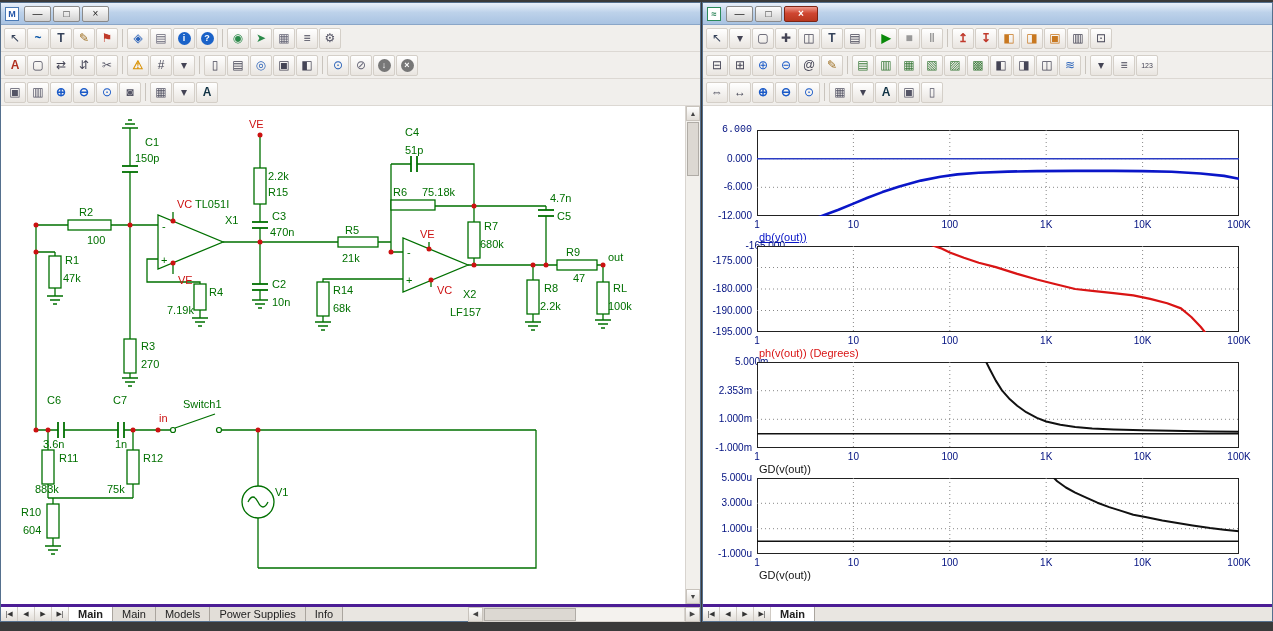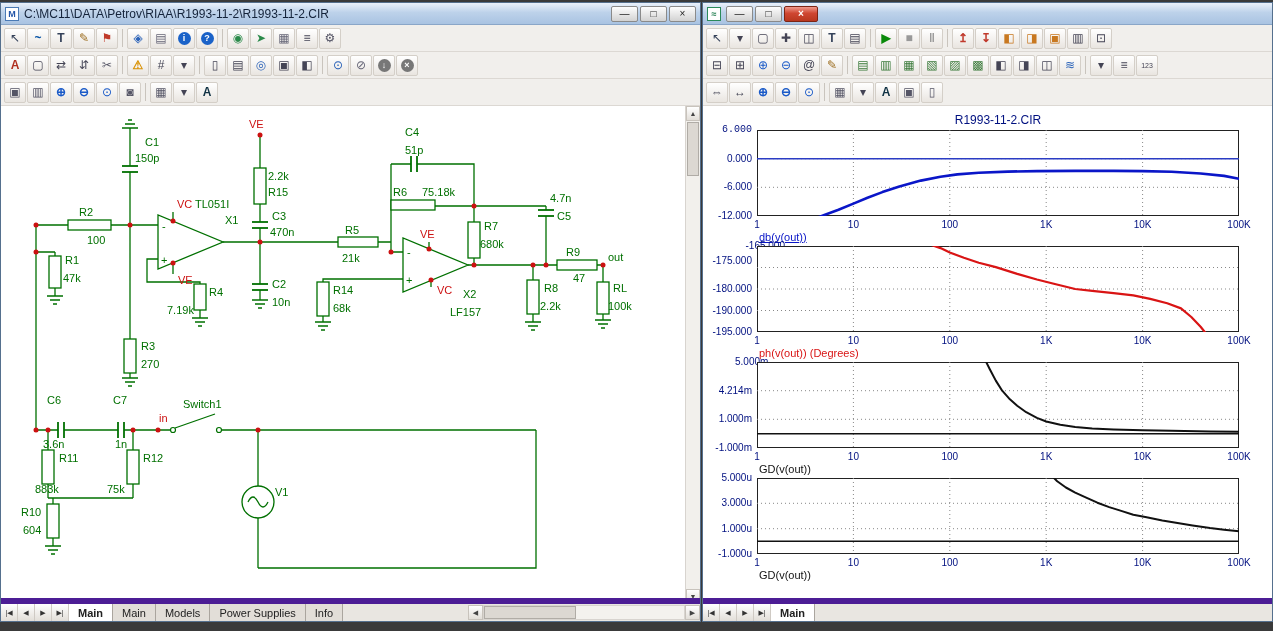--- a/index.html
+++ b/index.html
@@ -28,21 +28,21 @@
   .cap line{stroke:#007000;stroke-width:1.8}
   polygon.opamp{fill:#fff;stroke:#007000;stroke-width:1.3}
   .src{fill:#fff;stroke:#007000;stroke-width:1.3}
   .gnd{stroke:#007000;stroke-width:1.3;fill:none}
   .dot{fill:#cc1111}
   .swc{fill:#fff;stroke:#007000;stroke-width:1.2}
   .vscroll{position:absolute;right:0;top:0;bottom:0;width:15px;background:#f2f0ec;border-left:1px solid #d8d4cf}
   .sarr{position:absolute;left:0;right:0;height:15px;display:flex;align-items:center;justify-content:center;font-size:7px;color:#444;background:linear-gradient(#fff,#e2ded8);border:1px solid #c8c3bc}
   .sarr.bot{bottom:0}
   .vthumb{position:absolute;left:1px;right:1px;top:16px;height:54px;background:#dcd8d2;border:1px solid #b0aca6}
-  .tabbar{position:absolute;bottom:0;left:0;right:0;height:23px;background:#e9e6e1;border-top:6px solid #4c1d95;display:flex;align-items:stretch;font-size:11px}
+  .tabbar{position:absolute;bottom:0;left:0;right:0;height:17px;background:#e9e6e1;border-top:3px solid #4c1d95;display:flex;align-items:stretch;font-size:11px}
   .navb{width:17px;display:inline-flex;align-items:center;justify-content:center;font-size:7px;color:#333;border-right:1px solid #cfcac4;background:linear-gradient(#fff,#e2ded8);flex:none}
   .tab{padding:0 9px;border-right:1px solid #aaa59e;color:#222;display:inline-flex;align-items:center;background:#e2ded8}
   .tab.sel{background:#fff;font-weight:bold}
   .hscroll{margin-left:auto;display:flex;align-items:center;width:232px;flex:none}
   .sbtn{width:15px;height:15px;display:inline-flex;align-items:center;justify-content:center;font-size:7px;background:linear-gradient(#fff,#e2ded8);border:1px solid #c8c3bc;color:#444;flex:none}
   .htrack{flex:1;height:15px;background:#f4f2ee;border:1px solid #d8d4cf;position:relative}
   .hthumb{position:absolute;left:0;top:0;bottom:0;width:92px;background:#dcd8d2;border:1px solid #b0aca6}
   .plotpanel{position:absolute;top:103px;left:0;right:0;bottom:17px;background:#fff;overflow:hidden}
   .plot-title{position:absolute;top:7px;left:54px;width:482px;text-align:center;font-size:12px;color:#001080}
   .chartrow{position:absolute;left:0;width:100%}
@@ -51,21 +51,20 @@
   .xtick{position:absolute;font-size:10px;color:#001080;transform:translateX(-50%)}
   .curvelabel{position:absolute;left:56px;font-size:11px}
   .xaxislabel{position:absolute;top:478px;left:54px;width:482px;text-align:center;font-size:11px;font-weight:bold;color:#001080}
 </style>
 </head>
 <body>
 
 <div class="window left">
   <div class="titlebar">
     <span class="appicon">M</span>
-    <span class="title">C:\MC11\DATA\Petrov\RIAA\R1993-11-2\R1993-11-2.CIR</span>
     <span class="winbtns">
       <span class="wbtn">—</span>
       <span class="wbtn">□</span>
       <span class="wbtn">×</span>
     </span>
   </div>
   <div class="toolbar">
       <span class="tbtn">
         <span>↖</span>
       </span>
@@ -527,21 +526,20 @@
         <span style="color: rgb(17, 51, 68); font-weight: bold;">A</span>
       </span>
       <span class="tbtn">
         <span style="color: rgb(85, 85, 102);">▣</span>
       </span>
       <span class="tbtn">
         <span style="color: rgb(85, 85, 102);">▯</span>
       </span>
     </div>
   <div class="plotpanel">
-    <div class="plot-title">R1993-11-2.CIR</div>
     <div class="chartrow" id="chart0" style="top:24px">
         <div class="ytick" style="top: -6px; font-family: Liberation Mono, monospace;">6.000</div>
         <div class="ytick" style="top: 22.6667px;">0.000</div>
         <div class="ytick" style="top: 51.3333px;">-6.000</div>
         <div class="ytick" style="top: 80px;">-12.000</div>
         <svg width="482" height="86" class="chartsvg">
           <defs>
             <clipPath id="clp0">
               <rect x="0" y="0" width="482" height="86"></rect>
             </clipPath>
@@ -582,21 +580,21 @@
         <div class="xtick" style="left: 54px; top: 89px;">1</div>
         <div class="xtick" style="left: 150.4px; top: 89px;">10</div>
         <div class="xtick" style="left: 246.8px; top: 89px;">100</div>
         <div class="xtick" style="left: 343.2px; top: 89px;">1K</div>
         <div class="xtick" style="left: 439.6px; top: 89px;">10K</div>
         <div class="xtick" style="left: 536px; top: 89px;">100K</div>
         <div class="curvelabel" style="top: 101px; color: rgb(217, 20, 20);">ph(v(out)) (Degrees)</div>
       </div>
     <div class="chartrow" id="chart2" style="top:256px">
         <div class="ytick" style="top: -6px; padding-left: 32px;">5.000m</div>
-        <div class="ytick" style="top: 22.6667px;">4.214m</div>
+        <div class="ytick" style="top: 22.6667px;">2.353m</div>
         <div class="ytick" style="top: 51.3333px;">1.000m</div>
         <div class="ytick" style="top: 80px;">-1.000m</div>
         <svg width="482" height="86" class="chartsvg">
           <defs>
             <clipPath id="clp2">
               <rect x="0" y="0" width="482" height="86"></rect>
             </clipPath>
           </defs>
           <rect x="0.5" y="0.5" width="481" height="85" fill="#fff" stroke="#222"></rect>
           <path d="M96.4,0V86M192.8,0V86M289.2,0V86M385.6,0V86M0,28.7H482M0,57.3H482" stroke="#888" stroke-width="1" stroke-dasharray="1 3" fill="none"></path>

